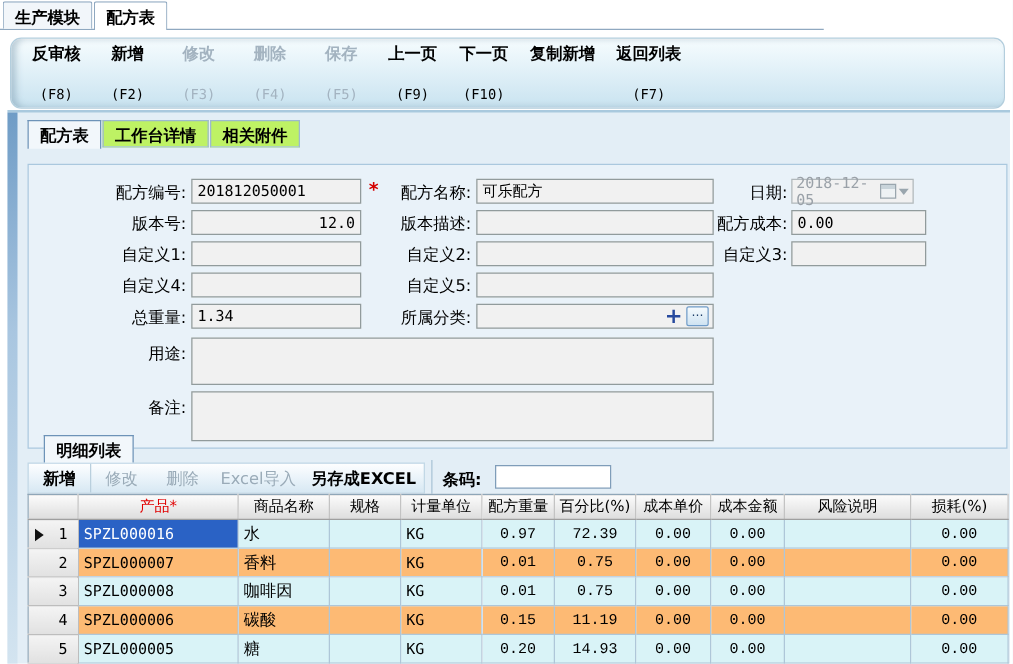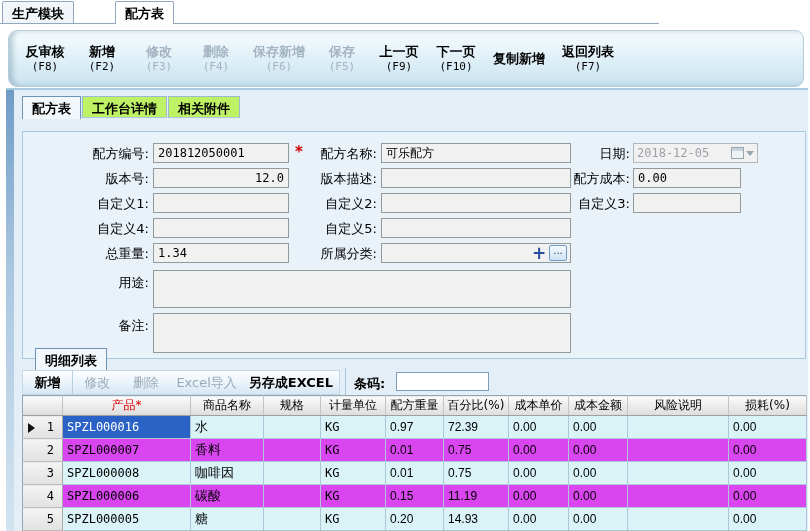--- a/index.html
+++ b/index.html
@@ -2,32 +2,32 @@
 <html><head>
 <meta charset="utf-8">
 <style>
   * { margin:0; padding:0; box-sizing:border-box; }
   html,body { width:810px; height:531px; background:#fff; overflow:hidden;
     font-family:"DejaVu Sans", sans-serif; font-size:13px; color:#000; }
   .page { position:relative; width:810px; height:531px; background:#fff; }
 
   
   .toptabs { position:absolute; top:2px; left:0; width:659px; height:22px;
-    border-bottom:1px solid #8fa8c0; display:flex; align-items:flex-end; padding-left:2px;gap:40px; }
+    border-bottom:1px solid #8fa8c0; display:flex; align-items:flex-end; padding-left:2px; }
   .toptab { height:22px; padding:3px 9px 2px; border:1px solid #8fa8c0; border-bottom:none;
     background:#f2f6fa; font-weight:bold; font-size:13px; border-radius:2px 2px 0 0; margin-right:1px; cursor:default; }
   .toptab.sel { background:#fff; position:relative; margin-bottom:-1px; height:23px; }
 
   
   .toolbar { position:absolute; top:30px; left:8px; width:796px; height:57px;
     background:linear-gradient(180deg,#f6fcfe 0%,#e2f1f8 45%,#c9e3f0 100%);
     border:1px solid #b3cedd; border-radius:9px;
     box-shadow:inset 4px 0 5px rgba(120,150,170,.45), inset 0 1px 0 #ffffff;
     display:flex; align-items:center; padding-left:16px; gap:17px; }
-  .tbtn { display:flex; flex-direction:column; align-items:center; justify-content:center;
+  .tbtn { display:flex; flex-direction:column; align-items:center; justify-content:space-between;
     min-width:40px; height:46px; cursor:pointer; background:transparent; border:none; }
   .tbtn .tlabel { font-size:13px; font-weight:bold; line-height:16px; white-space:nowrap; }
   .tbtn .tkey { font-family:"DejaVu Sans Mono", monospace; font-size:11px; line-height:13px; }
   .tbtn.dis { cursor:default; }
   .tbtn.dis .tlabel, .tbtn.dis .tkey { color:#a3b3c0; }
 
   
   .content { position:absolute; top:88px; left:6px; width:802px; height:443px;
     background:#e3eef6; border-top:2px solid #a9c9de; }
   .leftstrip { position:absolute; left:0; top:0; bottom:0; width:8px;
@@ -91,23 +91,23 @@
   .grid td { height:23px; border-right:1px solid #aec6d8; border-bottom:1px solid #aec6d8;
     font-size:12px; padding:1px 4px; overflow:hidden; white-space:nowrap; }
   .grid td.rowhdr { background:linear-gradient(180deg,#f4f4f4,#e1e1e1);
     border-right:1px solid #a8a8a8; border-bottom:1px solid #bdbdbd;
     text-align:right; padding-right:8px; position:relative;
     font-family:"DejaVu Sans Mono", monospace; }
   .arrow { position:absolute; left:5px; top:7px; width:0; height:0;
     border-top:5px solid transparent; border-bottom:5px solid transparent;
     border-left:7px solid #111; }
   tr.odd td.cell { background:#d9f3f7; }
-  tr.even td.cell { background:#d946ef;margin-top:40px; }
+  tr.even td.cell { background:#fdba74;margin-top:40px; }
   .grid td.code { font-family:"DejaVu Sans Mono", monospace; }
-  .grid td.num { text-align:left; font-family:Liberation Sans, sans-serif; }
+  .grid td.num { text-align:center; font-family:Liberation Mono, monospace; }
   .grid td.cn { font-size:13px; }
   .grid td.selcell { background:#2a62c5 !important; color:#fff; }
 </style>
 </head>
 <body>
 
 <div class="page">
 
   <div class="toptabs">
     <div class="toptab">生产模块</div>
@@ -123,24 +123,20 @@
       <span class="tlabel">新增</span>
       <span class="tkey">(F2)</span>
     </div>
     <div class="tbtn dis">
       <span class="tlabel">修改</span>
       <span class="tkey">(F3)</span>
     </div>
     <div class="tbtn dis">
       <span class="tlabel">删除</span>
       <span class="tkey">(F4)</span>
-    </div>
-    <div class="tbtn dis">
-      <span class="tlabel">保存新增</span>
-      <span class="tkey">(F6)</span>
     </div>
     <div class="tbtn dis">
       <span class="tlabel">保存</span>
       <span class="tkey">(F5)</span>
     </div>
     <div class="tbtn">
       <span class="tlabel">上一页</span>
       <span class="tkey">(F9)</span>
     </div>
     <div class="tbtn">
@@ -168,21 +164,21 @@
   </div>
 
   <div class="formpanel">
 
     <span class="flabel" style="left:6px;top:13px;">配方编号:</span>
     <input class="finput" style="left: 130px; top: 11px; width: 136px;" readonly="" value="201812050001">
     <span class="req" style="left:272px;top:11px;">*</span>
     <span class="flabel" style="left:248px;top:13px;width:106px;">配方名称:</span>
     <input class="finput" style="left: 358px; top: 11px; width: 190px;" readonly="" value="可乐配方">
     <span class="flabel" style="left:517px;top:13px;width:90px;">日期:</span>
-    <div class="datebox" style="left:610px;top:11px;width:125px;">
+    <div class="datebox" style="left:610px;top:11px;width:98px;">
       <span class="dtext">2018-12-05</span>
       <span class="calicon"></span>
       <span class="drop"></span>
     </div>
 
     <span class="flabel" style="left:6px;top:38px;">版本号:</span>
     <input class="finput" style="left: 130px; top: 36px; width: 136px; text-align: right;" readonly="" value="12.0">
     <span class="flabel" style="left:248px;top:38px;width:106px;">版本描述:</span>
     <input class="finput" style="left: 358px; top: 36px; width: 190px;" readonly="" value="">
     <span class="flabel" style="left:517px;top:38px;width:90px;">配方成本:</span>

